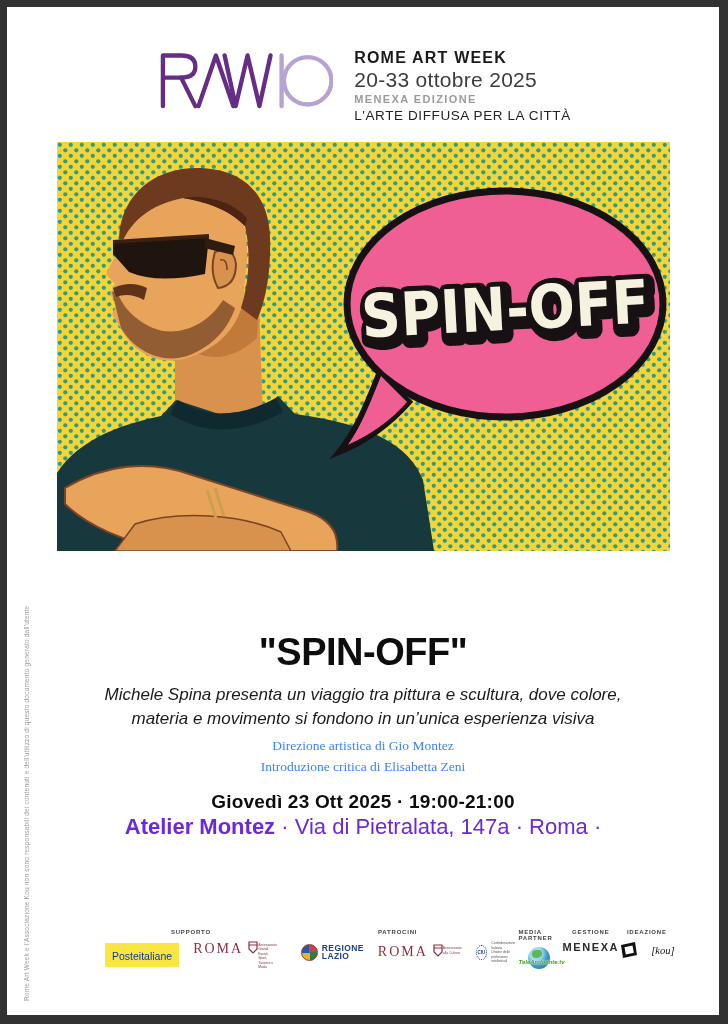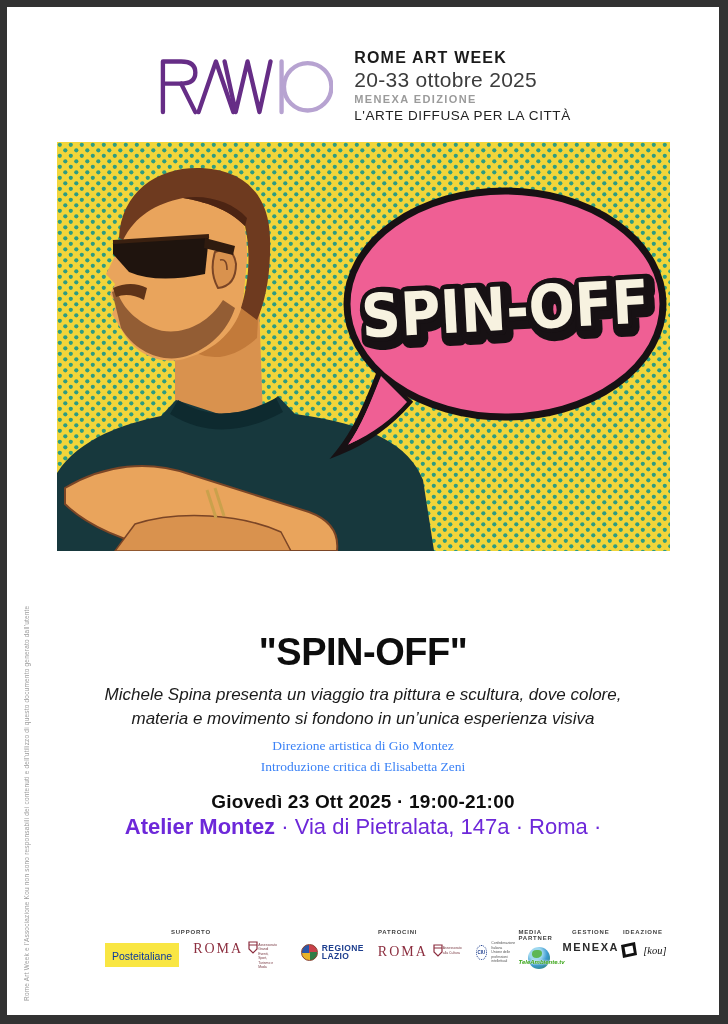--- a/index.html
+++ b/index.html
@@ -4,21 +4,21 @@
 <style>
   * { margin:0; padding:0; box-sizing:border-box; }
   html,body { width:728px; height:1024px; }
   body { background:#323232; font-family:"Liberation Sans", sans-serif; position:relative; }
   .poster {
     position:absolute; left:7px; top:7px; width:712px; height:1008px;
     background:#ffffff; overflow:hidden;
   }
 
   
-  .header { position:absolute; top:42px; left:0; width:100%; display:flex; justify-content:center; align-items:center; gap:21px; }
+  .header { position:absolute; top:42px; left:0; width:100%; display:flex; justify-content:center; gap:21px; }
   .raw-logo { display:block; }
   .header-text { text-align:left; }
   .ht-title { font-weight:bold; font-size:16px; letter-spacing:1.2px; color:#1a1a1a; }
   .ht-dates { font-size:21px; color:#3c3c3c; font-weight:500; letter-spacing:0.3px; margin-top:1px; }
   .ht-edition { font-size:11px; font-weight:bold; color:#9b9b9b; letter-spacing:1.4px; margin-top:1px; }
   .ht-tagline { font-size:13.5px; color:#222; letter-spacing:0.6px; margin-top:3px; }
 
   
   .hero { position:absolute; left:50px; top:135px; width:613px; height:409px; }
 
@@ -72,21 +72,21 @@
   .tele-globe { position:absolute; left:10px; top:0; width:22px; height:22px; border-radius:50%;
     background:radial-gradient(circle at 35% 30%, #9fd8ef 0 30%, #3d9ad1 55%, #2a7f56 100%); }
   .tele-land { position:absolute; left:14px; top:3px; width:10px; height:8px; border-radius:50% 40% 60% 50%;
     background:#57b244; opacity:.9; }
   .tele-text { position:absolute; left:0; top:12px; width:44px; text-align:center;
     font-style:italic; font-weight:bold; font-size:6px; color:#3aa517;
     text-shadow:0 0 2px #fff, 0 0 2px #fff; white-space:nowrap; }
 
   .menexa { font-size:11px; font-weight:bold; color:#2b2b2b; letter-spacing:1.6px; }
 
-  .kou { display:flex; align-items:center; gap:4px; }
+  .kou { display:flex; align-items:center; gap:12px; }
   .kou-text { font-family:"Liberation Serif", serif; font-style:italic; font-size:10.5px; color:#111; }
 </style>
 </head>
 <body>
 
 <div class="poster">
 
   <div class="header">
     <svg class="raw-logo" width="178" height="62" viewBox="0 0 225 78">
       <g fill="none" stroke="#662d86" stroke-width="5.5" stroke-linecap="round" stroke-linejoin="round">

